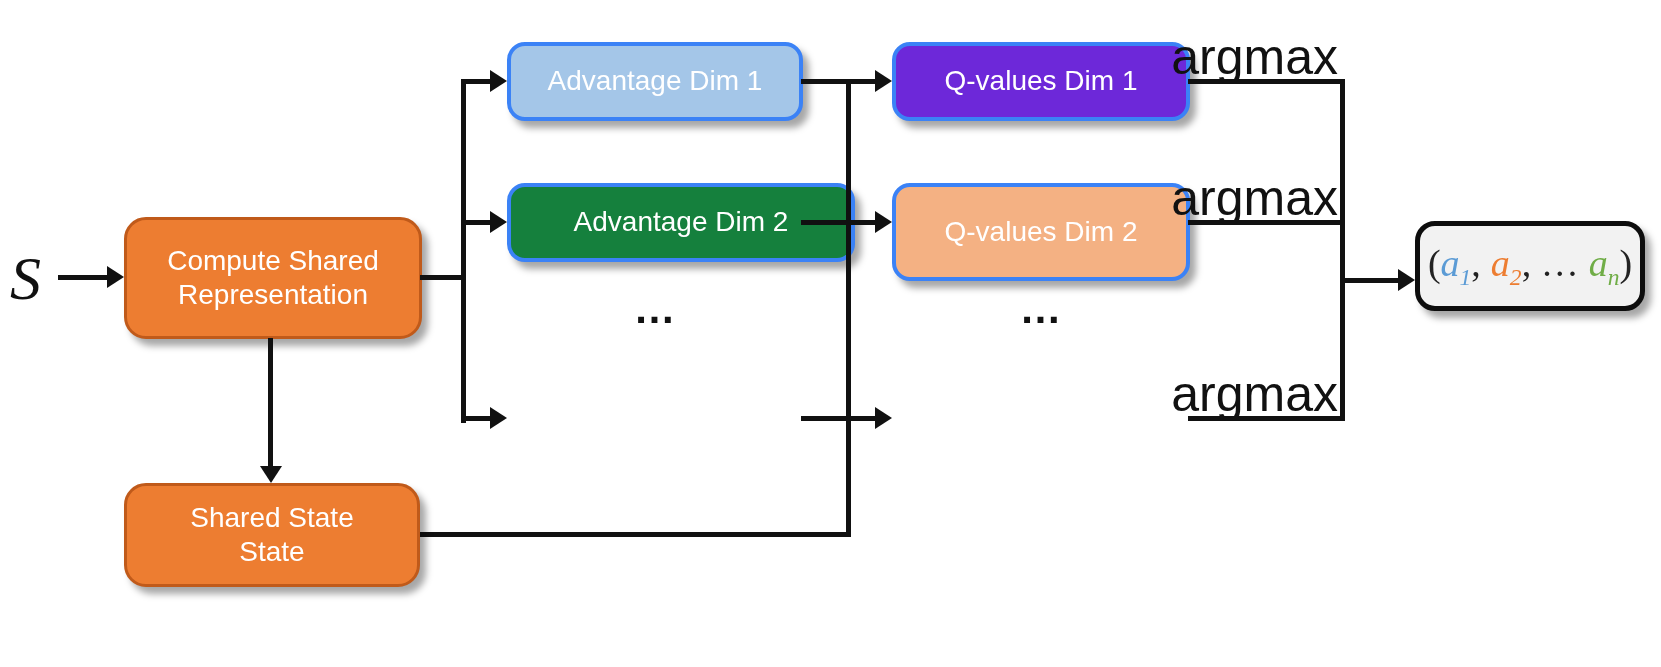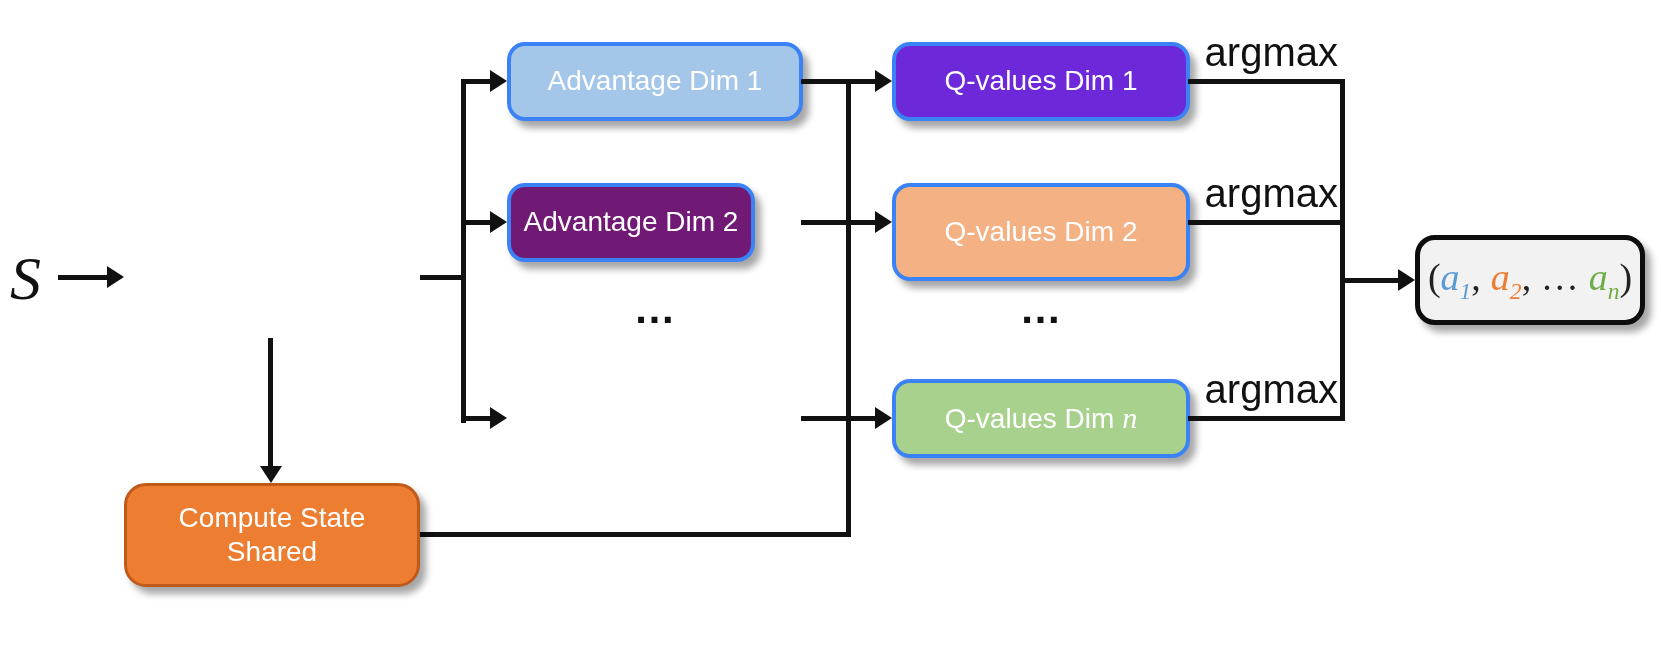--- a/index.html
+++ b/index.html
@@ -23,21 +23,21 @@
     font-size:28px; line-height:1.22; border-radius:18px;
     border:4px solid #3b82f6; box-shadow:6px 7px 7px rgba(0,0,0,0.35);
   }
   .node.orange { border-width:3px; border-radius:22px; }
   .mi { font-family:"Liberation Serif", serif; font-style:italic; font-size:1.08em; }
   .s-label {
     position:absolute; font-family:"Liberation Serif", serif; font-style:italic;
     font-size:62px; color:#111; line-height:1;
   }
   .argmax { position:absolute; width:230px; text-align:right;
-    font-size:40px; color:#111; line-height:1.1; }
+    font-size:50px; color:#111; line-height:1.1; }
   .dots { position:absolute; width:90px; text-align:center;
     font-size:42px; font-weight:900; color:#111; line-height:1; letter-spacing:1px; }
   
   .outbox {
     position:absolute; display:flex; align-items:center; justify-content:center;
     box-sizing:border-box; background:#F2F2F2; border:5px solid #0d0d0d;
     border-radius:20px; box-shadow:6px 7px 7px rgba(0,0,0,0.35);
     font-family:"Liberation Serif", serif; font-size:38px; color:#222;
   }
   .outbox .txt { white-space:nowrap; }
@@ -47,37 +47,43 @@
 </style>
 </head>
 <body>
 
 <div class="canvas">
 
   <span class="s-label" style="left:10px; top:247px;">S</span>
   <div class="h" style="left:58px; top:275px; width:50px;"></div>
   <div class="arrow-r" style="left:107px; top:266px;"></div>
 
+  <div class="node orange" style="left: 124px; top: 217px; width: 298px; height: 122px; background: rgb(237, 125, 49); border-color: rgb(192, 90, 26);">
+    <div>
+      <div>Compute Shared</div>
+      <div>Representation</div>
+    </div>
+  </div>
 
   <div class="h" style="left:420px; top:275px; width:46px;"></div>
   <div class="v" style="left:461px; top:79px; height:344px;"></div>
 
   <div class="h" style="left:461px; top:79px; width:31px;"></div>
   <div class="arrow-r" style="left:490px; top:70px;"></div>
   <div class="h" style="left:461px; top:220px; width:31px;"></div>
   <div class="arrow-r" style="left:490px; top:211px;"></div>
   <div class="h" style="left:461px; top:416px; width:31px;"></div>
   <div class="arrow-r" style="left:490px; top:407px;"></div>
 
   <div class="node" style="left: 507px; top: 42px; width: 296px; height: 79px; background: rgb(164, 198, 232);">
     <div>
       <span>Advantage Dim</span> <span>1</span>
     </div>
   </div>
-  <div class="node" style="left: 507px; top: 183px; width: 248px; height: 79px; background: #701a75; justify-content: center;">
+  <div class="node" style="left: 507px; top: 183px; width: 348px; height: 79px; background: #15803d; justify-content: center;">
     <div>
       <span>Advantage Dim</span> <span>2</span>
     </div>
   </div>
 
   <div class="dots" style="left:610px; top:288px;">…</div>
   <div class="dots" style="left:996px; top:288px;">…</div>
 
   <div class="h" style="left:801px; top:79px; width:77px;"></div>
   <div class="arrow-r" style="left:875px; top:70px;"></div>
@@ -87,52 +93,47 @@
   <div class="arrow-r" style="left:875px; top:407px;"></div>
 
   <div class="h" style="left:418px; top:532px; width:433px;"></div>
   <div class="v" style="left:846px; top:79px; height:458px;"></div>
 
   <div class="v" style="left:268px; top:338px; height:130px;"></div>
   <div class="arrow-d" style="left:260px; top:466px;"></div>
 
   <div class="node orange" style="left: 124px; top: 483px; width: 296px; height: 104px; background: rgb(237, 125, 49); border-color: rgb(192, 90, 26);">
     <div>
-      <div>Compute State</div>
-      <div>Shared</div>
+      <div>Shared State</div>
+      <div>State</div>
     </div>
   </div>
 
   <div class="node" style="left: 892px; top: 42px; width: 298px; height: 79px; background: #6d28d9;">
     <div>
       <span>Q-values Dim</span> <span>1</span>
     </div>
   </div>
   <div class="node" style="left: 892px; top: 183px; width: 298px; height: 98px; background: rgb(244, 177, 131);">
     <div>
       <span>Q-values Dim</span> <span>2</span>
-    </div>
-  </div>
-  <div class="node" style="left: 892px; top: 379px; width: 298px; height: 79px; background: rgb(169, 209, 142);">
-    <div>
-      <span>Q-values Dim</span> <i class="mi">n</i>
     </div>
   </div>
 
   <div class="h" style="left:1188px; top:79px; width:157px;"></div>
   <div class="h" style="left:1188px; top:220px; width:157px;"></div>
   <div class="h" style="left:1188px; top:416px; width:157px;"></div>
   <div class="v" style="left:1340px; top:79px; height:342px;"></div>
 
   <div class="argmax" style="left:1108px; top:30px;">argmax</div>
   <div class="argmax" style="left:1108px; top:171px;">argmax</div>
   <div class="argmax" style="left:1108px; top:367px;">argmax</div>
 
   <div class="h" style="left:1340px; top:278px; width:60px;"></div>
   <div class="arrow-r" style="left:1398px; top:269px;"></div>
 
-  <div class="outbox" style="left: 1415px; top: 235px; width: 230px; height: 90px; background: rgb(242, 242, 242);">
+  <div class="outbox" style="left: 1415px; top: 221px; width: 230px; height: 90px; background: rgb(242, 242, 242);">
     <div class="txt">
       <span class="paren">(</span><span style="color: rgb(91, 155, 213);"><span class="base">a</span><sub>1</sub></span><span class="sep">,</span><span style="color: rgb(237, 125, 49);"><span class="base">a</span><sub>2</sub></span><span class="sep">, …</span><span style="color: rgb(112, 173, 71);"><span class="base">a</span><sub>n</sub></span><span class="paren">)</span>
     </div>
   </div>
 
 </div>
 
 </body></html>

